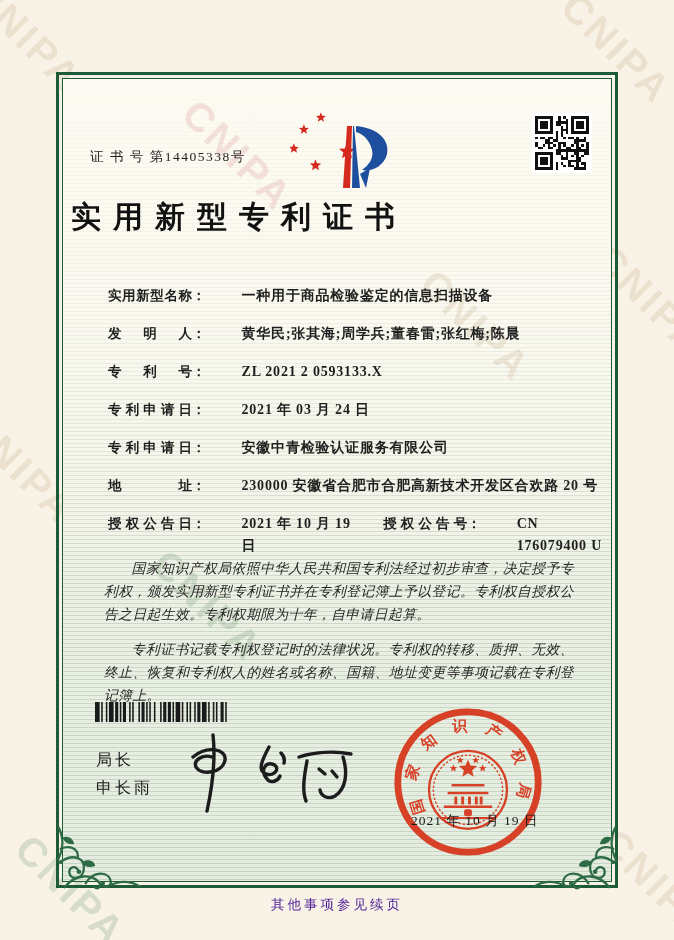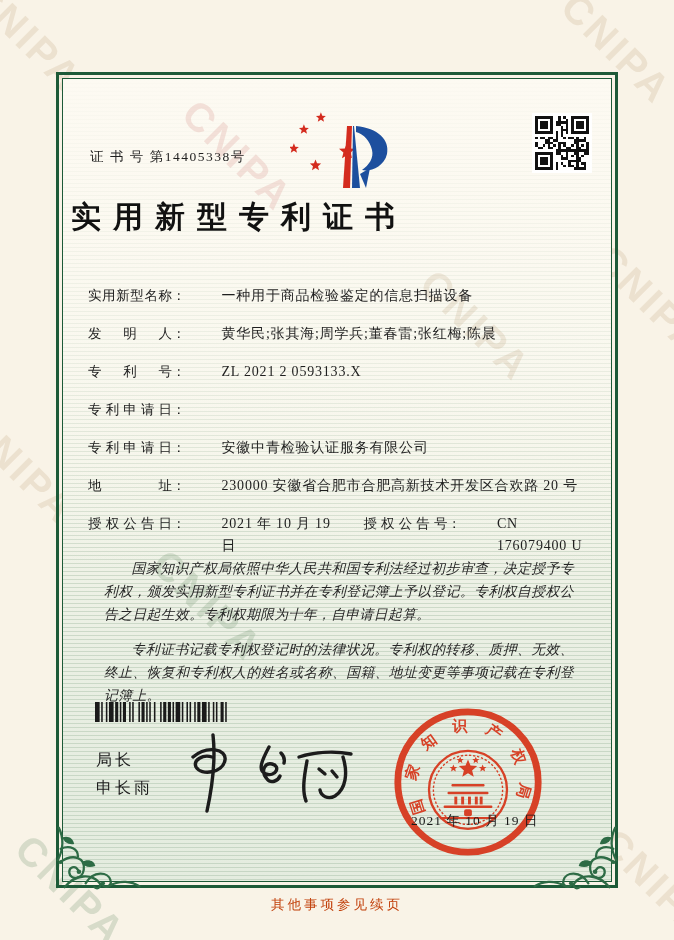--- a/index.html
+++ b/index.html
@@ -30,40 +30,40 @@
       linear-gradient(180deg,#fbf8ef 0%,#f3f4e9 48%,#e8eee2 78%,#e4ecdf 100%);
   }
   .inwm{z-index:3;}
   .cert-no{position:absolute;left:31px;top:41px;z-index:5;font-size:13.5px;letter-spacing:1.5px;margin-top:32px;}
   .logo{position:absolute;left:231px;top:37px;width:100px;height:82px;z-index:5;}
   .qr{position:absolute;left:473px;top:38px;width:60px;height:60px;background:#fff;padding:3px;box-sizing:border-box;z-index:5;}
   .title{
     position:absolute;left:0;top:122px;width:100%;text-align:left;z-index:5;
     font-size:30px;font-weight:bold;letter-spacing:12px;text-indent:12px;color:#111;
   }
-  .rows{position:absolute;left:29px;top:210px;width:496px;z-index:5;}
+  .rows{position:absolute;left:49px;top:210px;width:496px;z-index:5;font-weight:bold;}
   .frow{display:flex;align-items:flex-start;margin-bottom:16.5px;font-size:14px;line-height:21.5px;}
   .flabel{display:inline-block;width:84px;flex:0 0 84px;text-align:justify;text-align-last:justify;font-size:13.5px;}
   .fcolon{flex:0 0 auto;font-size:13.5px;}
   .fvalue{letter-spacing:0.8px;margin-left:36px;}
   .grant-extra{margin-left:26px;display:flex;}
   .body-text{position:absolute;left:33px;top:470px;width:494px;z-index:5;}
   .body-text p{
     margin:12px;font-size:13.8px;line-height:23px;text-align:justify;text-indent:2em;
     font-style:italic;letter-spacing:0.4px;color:#262626;
   }
   .barcode{position:absolute;left:36px;top:627px;width:160px;height:20px;z-index:5;}
   .signer{position:absolute;left:37px;z-index:5;font-size:16px;letter-spacing:3px;color:#1b1b1b;}
   .signer-role{top:675px;}
   .signer-name{top:703px;}
   .signature{position:absolute;left:118px;top:652px;width:190px;height:92px;z-index:6;}
   .seal{position:absolute;left:331px;top:629px;width:156px;height:156px;z-index:5;opacity:0.96;}
   .seal-date{position:absolute;left:352px;top:737px;z-index:7;font-size:13.5px;letter-spacing:1px;color:#1a1a1a;white-space:nowrap;}
   .page-no{position:absolute;left:0;top:783px;width:100%;text-align:center;z-index:5;font-size:12.5px;letter-spacing:2px;}
-  .note{position:absolute;left:0;top:896px;width:100%;text-align:center;z-index:2;font-size:13.5px;letter-spacing:3px;color:#c2410c;}
+  .note{position:absolute;left:0;top:896px;width:100%;text-align:center;z-index:2;font-size:13.5px;letter-spacing:3px;color:#4c1d95;}
   .flourish{position:absolute;width:96px;height:96px;z-index:6;}
   .flourish-bl{left:-6px;bottom:-6px;}
   .flourish-br{right:-6px;bottom:-6px;transform:scaleX(-1);}
 </style>
 </head>
 <body>
 
 <div class="page">
 
   <div class="wm wm-tan" style="left:-42px;top:14px;">CNIPA</div>
@@ -252,20 +252,21 @@
         <span class="fvalue">黄华民;张其海;周学兵;董春雷;张红梅;陈晨</span>
       </div>
       <div class="frow">
         <span class="flabel">专利号</span>
           <span class="fcolon">：</span>
         <span class="fvalue">ZL 2021 2 0593133.X</span>
       </div>
       <div class="frow">
         <span class="flabel">专利申请日</span>
           <span class="fcolon">：</span>
+        <span class="fvalue">2021 年 03 月 24 日</span>
       </div>
       <div class="frow">
         <span class="flabel">专利申请日</span>
           <span class="fcolon">：</span>
         <span class="fvalue">安徽中青检验认证服务有限公司</span>
       </div>
       <div class="frow">
         <span class="flabel">地址</span>
           <span class="fcolon">：</span>
         <span class="fvalue">230000 安徽省合肥市合肥高新技术开发区合欢路 20 号</span>

